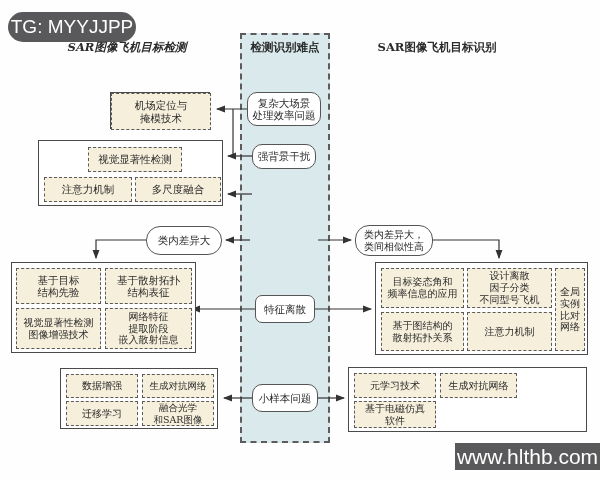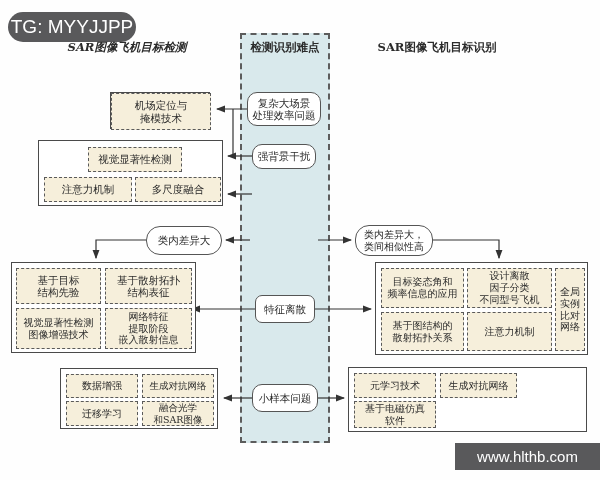--- a/index.html
+++ b/index.html
@@ -131,15 +131,15 @@
     <div class="abs lbl method f10" style="left:91px;top:49px;width:85px;height:39px;">注意力机制</div>
   </div>
 
   <div class="abs block z3" style="left:348px;top:367px;width:239px;height:65px;">
     <div class="abs lbl method f10" style="left:5px;top:5px;width:82px;height:25px;">元学习技术</div>
     <div class="abs lbl method f10" style="left:91px;top:5px;width:77px;height:25px;">生成对抗网络</div>
     <div class="abs lbl method f10" style="left:5px;top:33px;width:82px;height:27px;">基于电磁仿真
 软件</div>
   </div>
 
-  <div class="abs darkbar z3" style="left:455px;top:443px;width:145px;height:27px;font-size:15px;">www.hlthb.com</div>
+  <div class="abs darkbar z3" style="left:455px;top:443px;width:145px;height:27px;font-size:21px;">www.hlthb.com</div>
 
 </div>
 
 </body></html>

